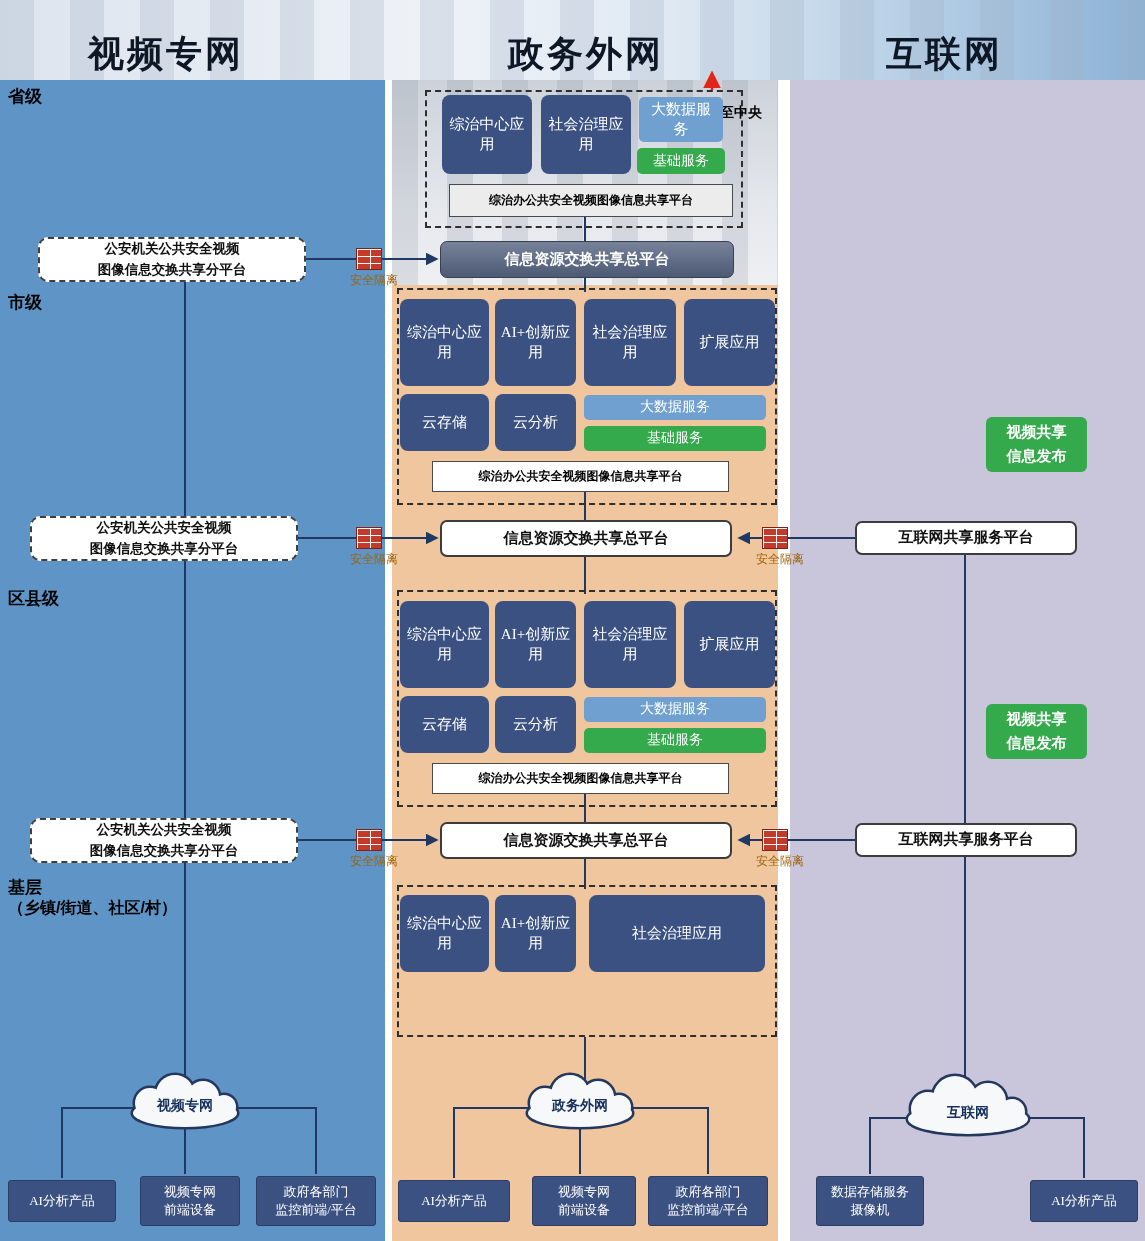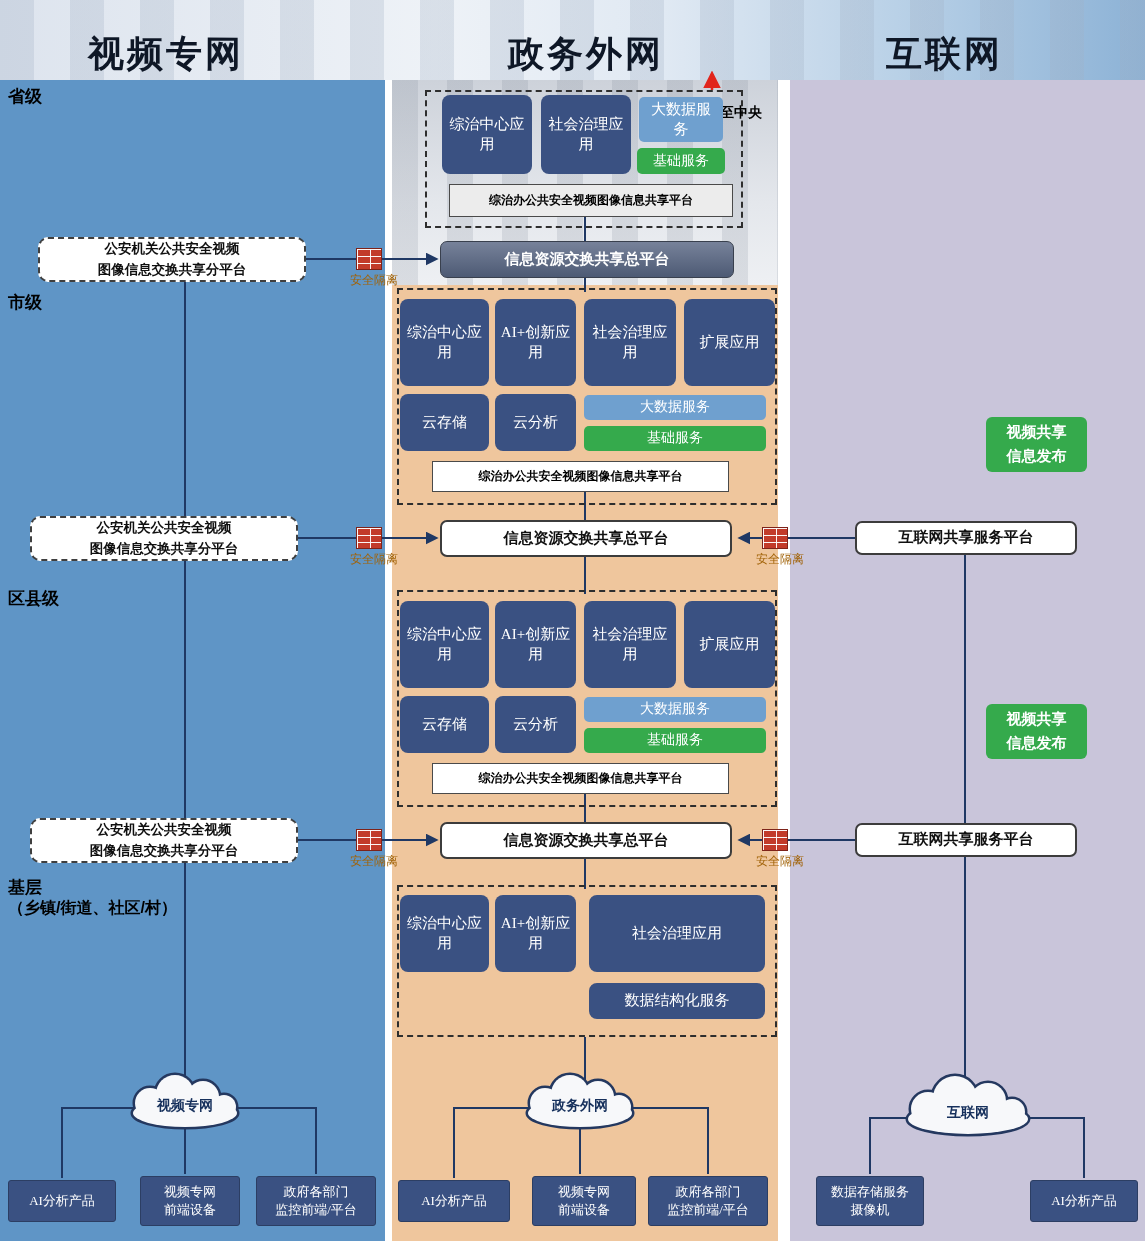--- a/index.html
+++ b/index.html
@@ -248,21 +248,20 @@
         <span class="bl">视频共享</span>
         <span class="bl">信息发布</span>
       </div>
   </div>
   <div class="box exw" style="left:855px; top:823px; width:222px; height:34px;">互联网共享服务平台</div>
 
   <div class="dashbox" style="left:397px; top:885px; width:380px; height:152px;"></div>
   <div class="box app" style="left:400px; top:895px; width:89px; height:77px;">综治中心应用</div>
   <div class="box app" style="left:495px; top:895px; width:81px; height:77px;">AI+创新应用</div>
   <div class="box app" style="left:589px; top:895px; width:176px; height:77px;">社会治理应用</div>
-  <div class="box app" style="left:589px; top:983px; width:176px; height:36px;">数据结构化服务</div>
 
   <div class="cloudlab" style="left:145px; top:1097px; width:80px;">视频专网</div>
   <div class="cloudlab" style="left:540px; top:1097px; width:80px;">政务外网</div>
   <div class="cloudlab" style="left:928px; top:1104px; width:80px;">互联网</div>
 
   <div class="box device" style="left:8px; top:1180px; width:108px; height:42px;">AI分析产品</div>
   <div class="box device" style="left:140px; top:1176px; width:100px; height:50px;">
     <div>
         <span class="bl">视频专网</span>
         <span class="bl">前端设备</span>

